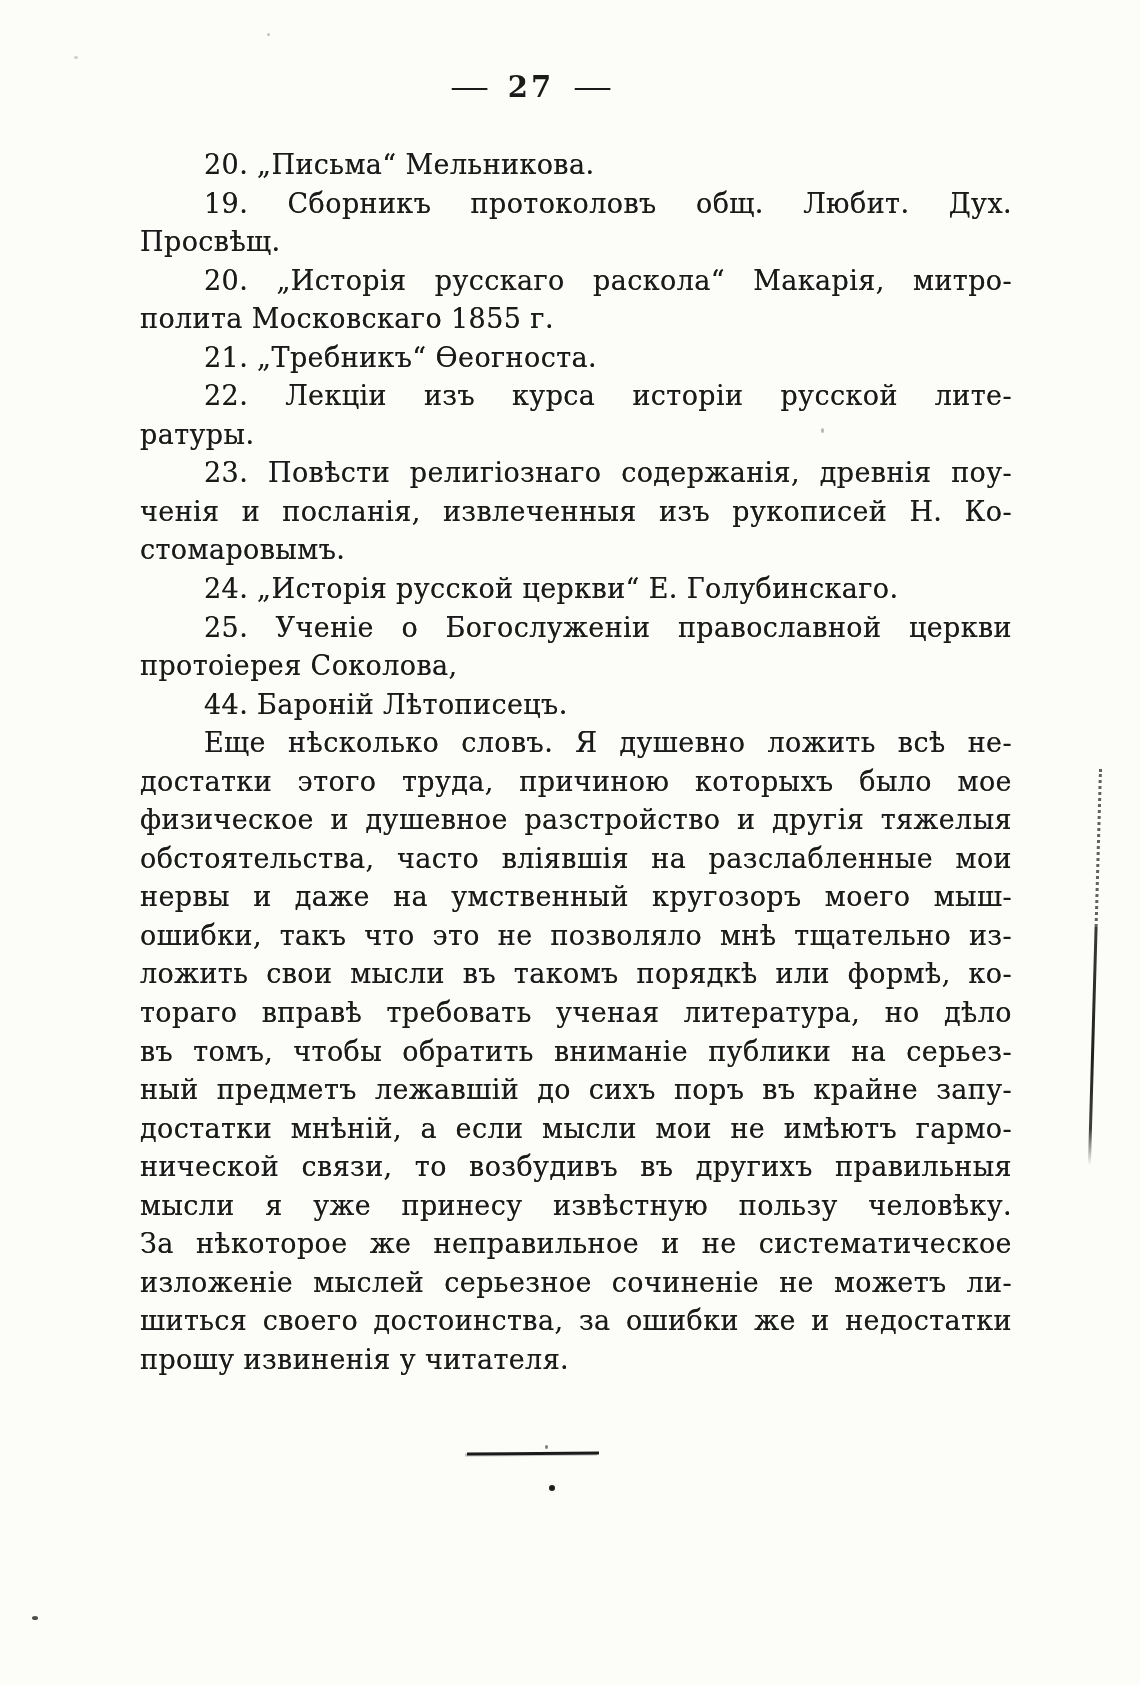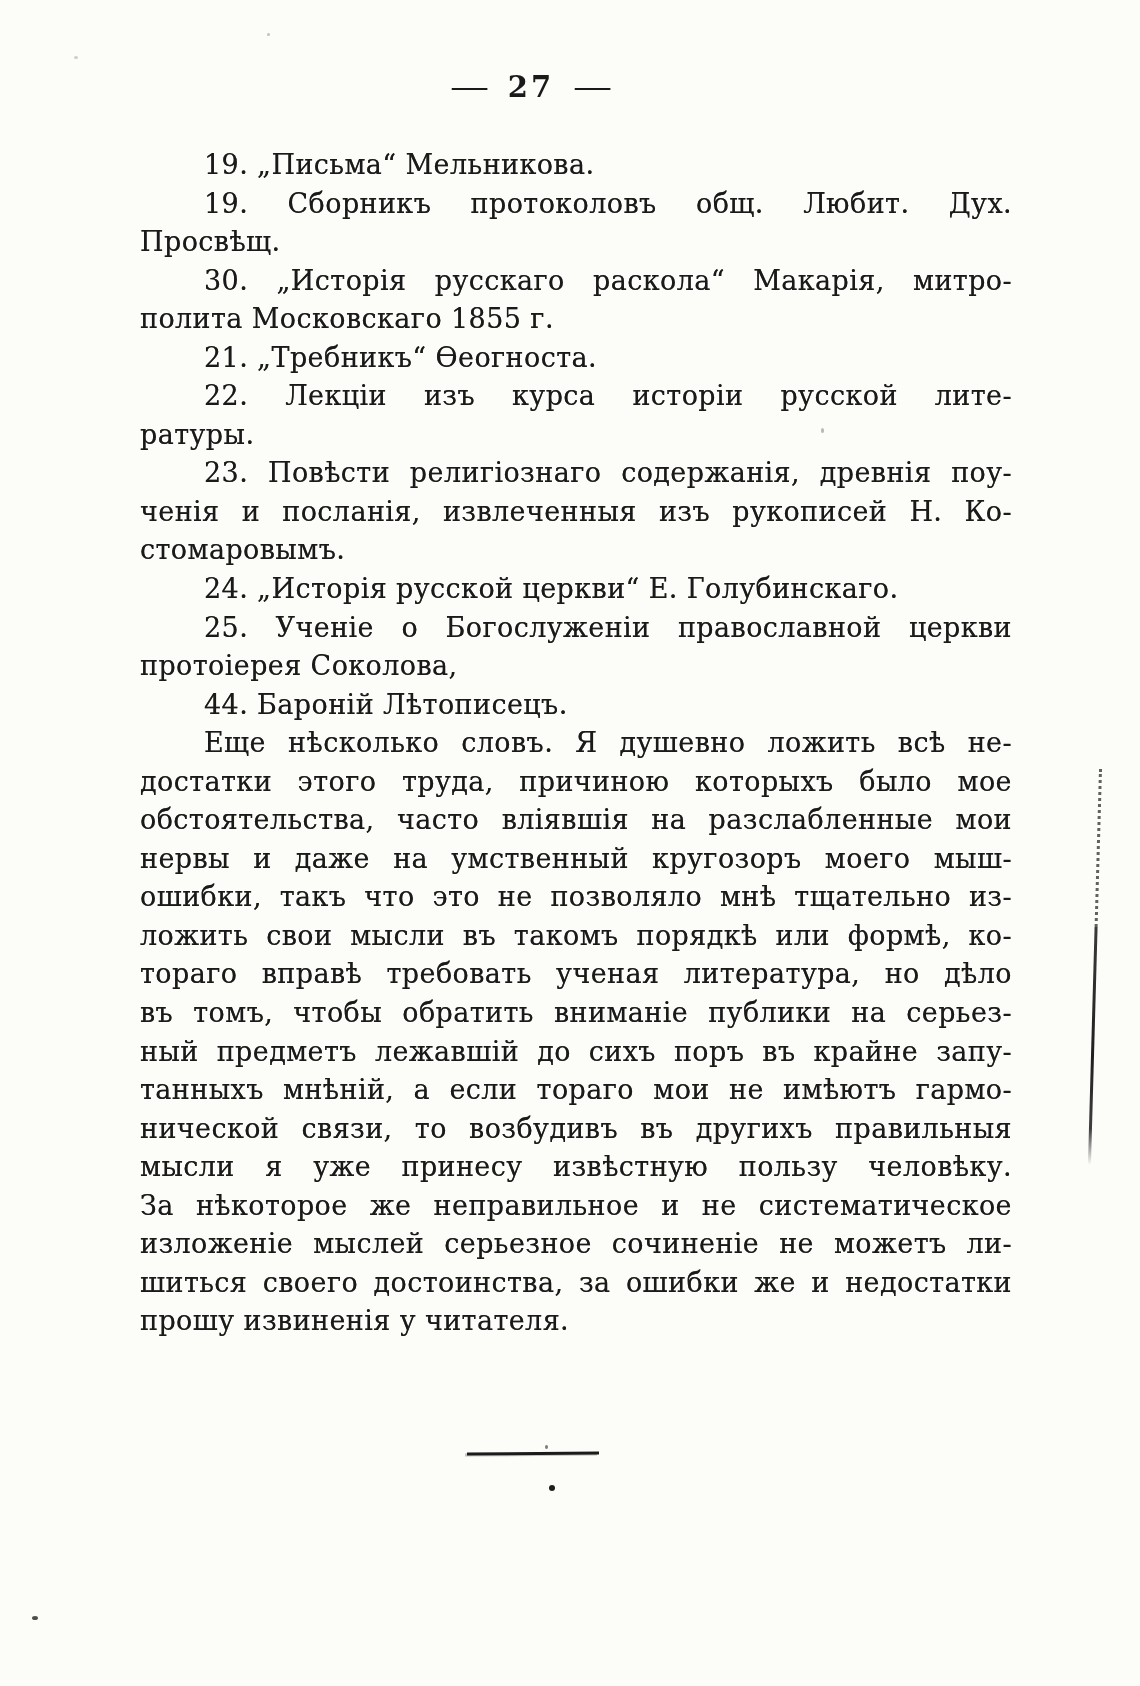--- a/index.html
+++ b/index.html
@@ -101,27 +101,27 @@
 
   <div class="page-header">
     <span class="dash">—</span>
     <span class="page-num">27</span>
     <span class="dash">—</span>
   </div>
 
   <div class="body-text">
 
 
-      <div class="line indent end">19. „Письма“ Мельникова.</div>
+      <div class="line indent end">20. „Письма“ Мельникова.</div>
 
       <div class="line indent">19. Сборникъ протоколовъ общ. Любит. Дух.</div>
 
       <div class="line end">Просвѣщ.</div>
 
-      <div class="line indent">30. „Исторія русскаго раскола“ Макарія, митро-</div>
+      <div class="line indent">20. „Исторія русскаго раскола“ Макарія, митро-</div>
 
       <div class="line end">полита Московскаго 1855 г.</div>
 
       <div class="line indent end">21. „Требникъ“ Ѳеогноста.</div>
 
       <div class="line indent">22. Лекціи изъ курса исторіи русской лите-</div>
 
       <div class="line end">ратуры.</div>
 
       <div class="line indent">23. Повѣсти религіознаго содержанія, древнія поу-</div>
@@ -135,36 +135,37 @@
       <div class="line indent">25. Ученіе о Богослуженіи православной церкви</div>
 
       <div class="line end">протоіерея Соколова,</div>
 
       <div class="line indent end">44. Бароній Лѣтописецъ.</div>
 
       <div class="line indent">Еще нѣсколько словъ. Я душевно ложить всѣ не-</div>
 
       <div class="line">достатки этого труда, причиною которыхъ было мое</div>
 
+      <div class="line">физическое и душевное разстройство и другія тяжелыя</div>
 
       <div class="line">обстоятельства, часто вліявшія на разслабленные мои</div>
 
       <div class="line">нервы и даже на умственный кругозоръ моего мыш-</div>
 
       <div class="line">ошибки, такъ что это не позволяло мнѣ тщательно из-</div>
 
       <div class="line">ложить свои мысли въ такомъ порядкѣ или формѣ, ко-</div>
 
       <div class="line">тораго вправѣ требовать ученая литература, но дѣло</div>
 
       <div class="line">въ томъ, чтобы обратить вниманіе публики на серьез-</div>
 
       <div class="line">ный предметъ лежавшій до сихъ поръ въ крайне запу-</div>
 
-      <div class="line">танныхъ мнѣній, а если тораго мои не имѣютъ гармо-</div>
+      <div class="line">достатки мнѣній, а если мысли мои не имѣютъ гармо-</div>
 
       <div class="line">нической связи, то возбудивъ въ другихъ правильныя</div>
 
       <div class="line">мысли я уже принесу извѣстную пользу человѣку.</div>
 
       <div class="line">За нѣкоторое же неправильное и не систематическое</div>
 
       <div class="line">изложеніе мыслей серьезное сочиненіе не можетъ ли-</div>
 
       <div class="line">шиться своего достоинства, за ошибки же и недостатки</div>

